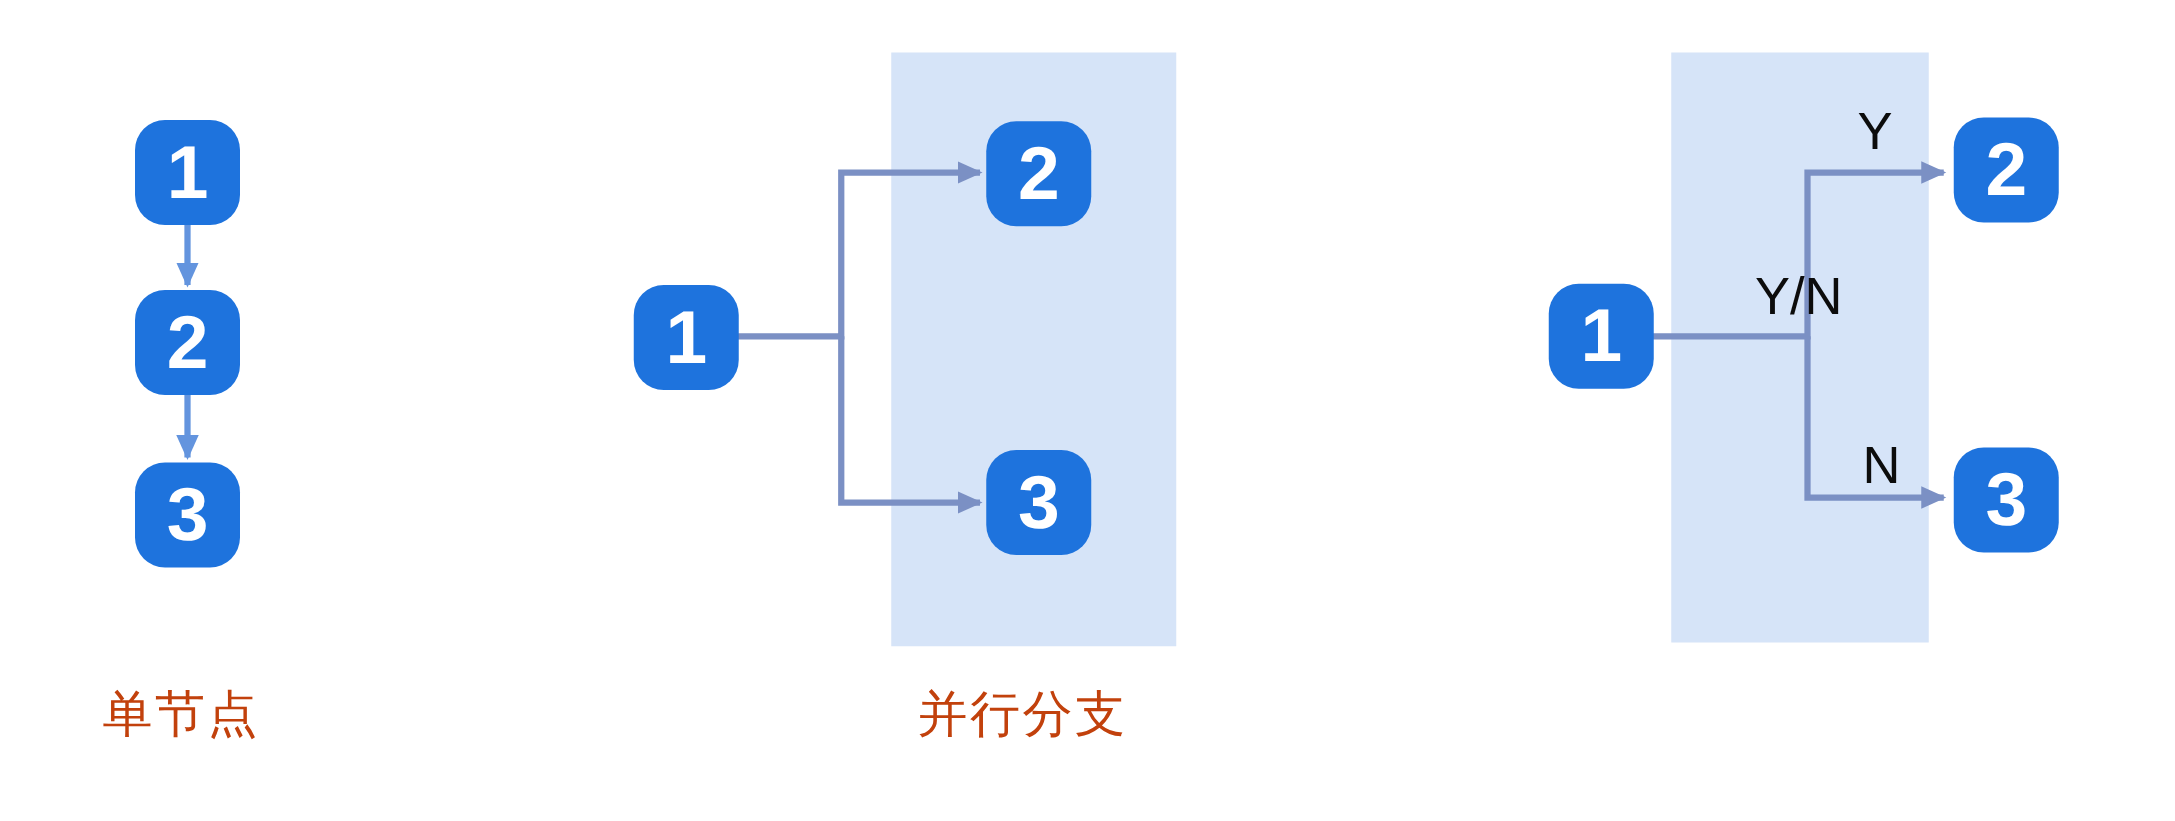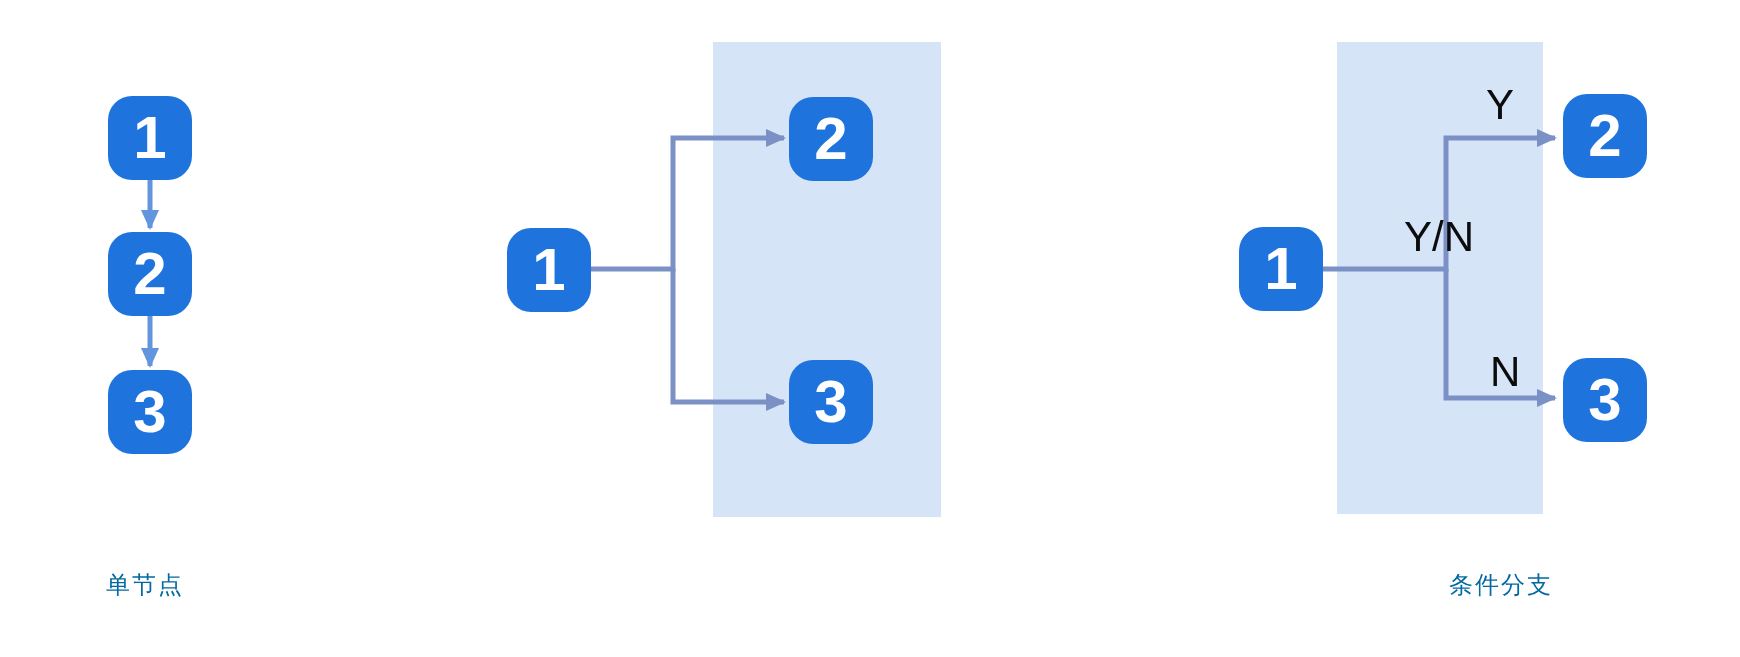--- a/index.html
+++ b/index.html
@@ -24,25 +24,25 @@
     border-radius:24px;
     color:#ffffff;
     font-size:60px;
     font-weight:bold;
     display:flex;align-items:center;justify-content:center;
     line-height:1;
   }
   .caption{
     position:absolute;
     width:240px;
-    top:572px;
+    top:550px;
     text-align:center;
-    font-size:24px;
+    font-size:40px;
     letter-spacing:2px;
-    color:#0369a1;
+    color:#c2410c;
     line-height:1.1;
   }
   .edge-label{
     position:absolute;
     font-size:42px;
     color:#0c0c0c;
     line-height:1;
   }
   #label-yn{left:1404px;top:216px;}
   #label-y{left:1486px;top:84px;}
@@ -99,15 +99,15 @@
 
   <div class="node" id="n-c1">1</div>
   <div class="node" id="n-c2">2</div>
   <div class="node" id="n-c3">3</div>
 
   <div class="edge-label" id="label-yn">Y/N</div>
   <div class="edge-label" id="label-y">Y</div>
   <div class="edge-label" id="label-n">N</div>
 
   <div class="caption" id="caption-single">单节点</div>
-  <div class="caption" id="caption-conditional">条件分支</div>
+  <div class="caption" id="caption-parallel">并行分支</div>
 
 </div>
 
 </body></html>

